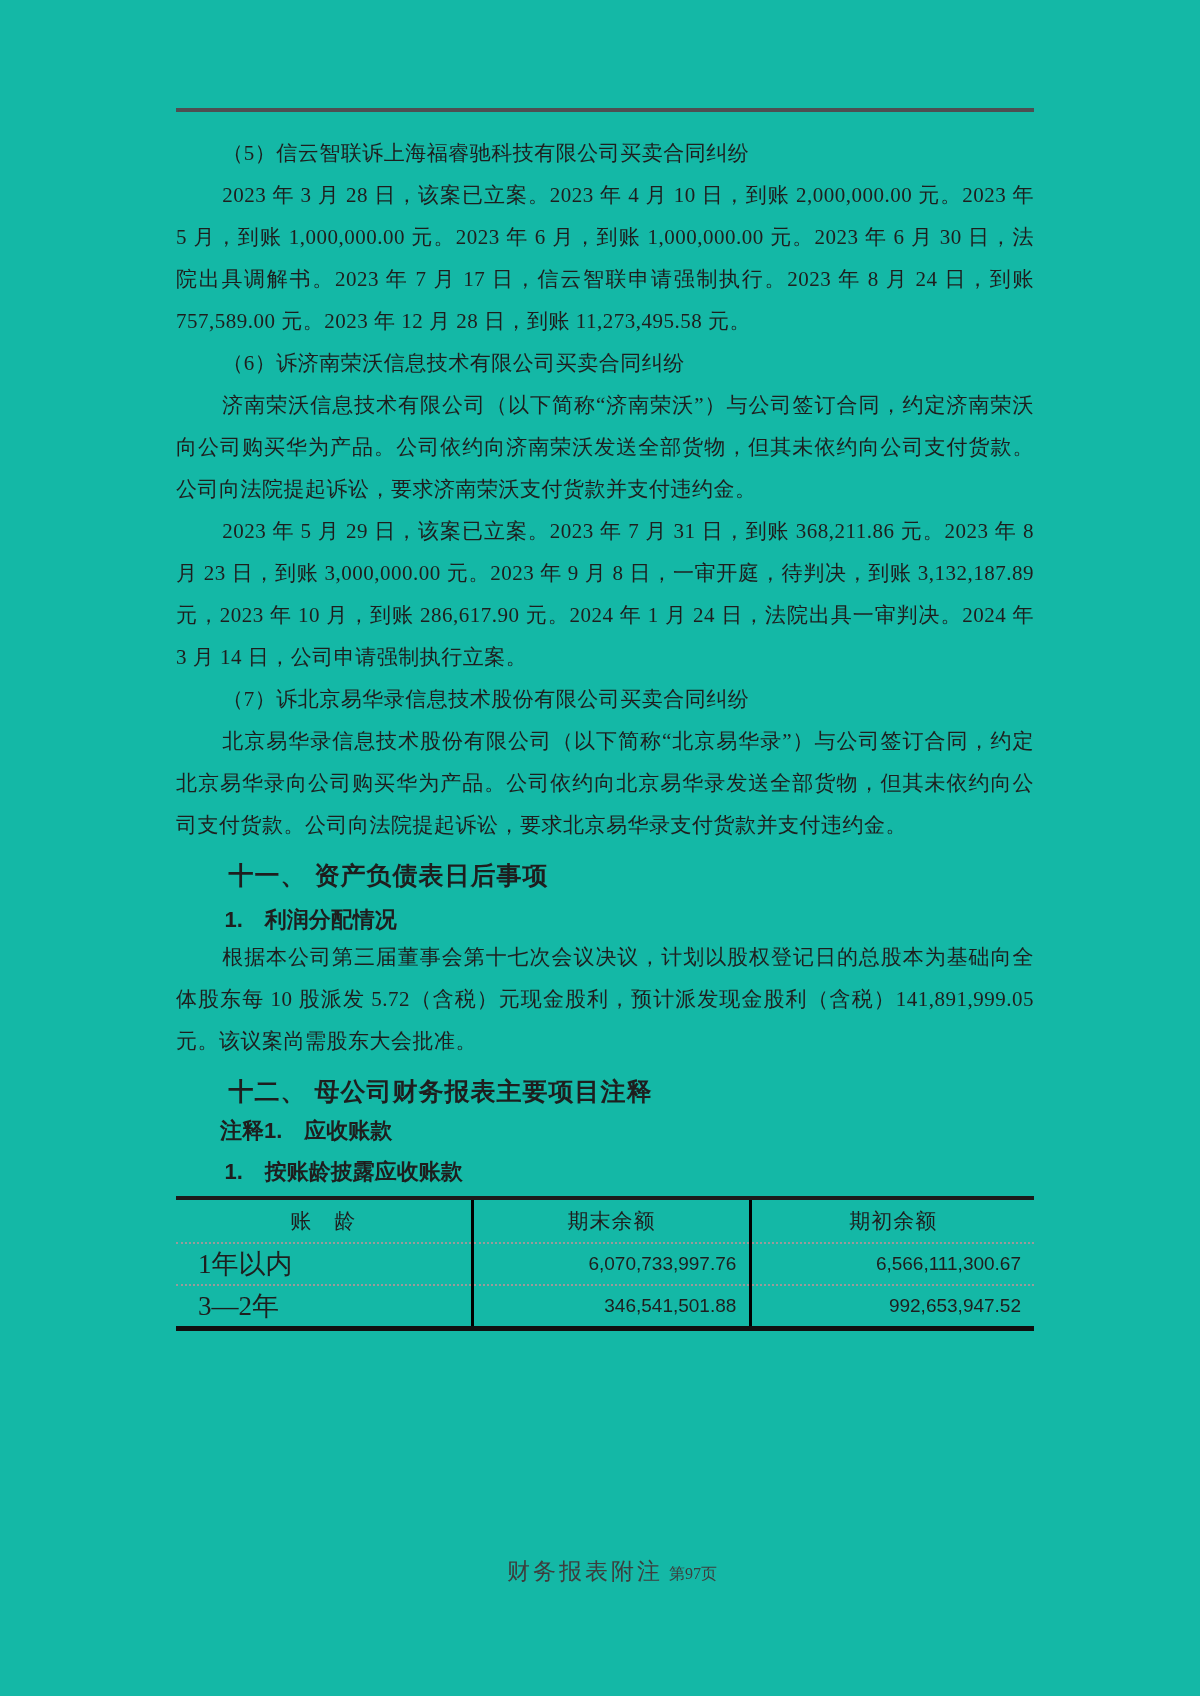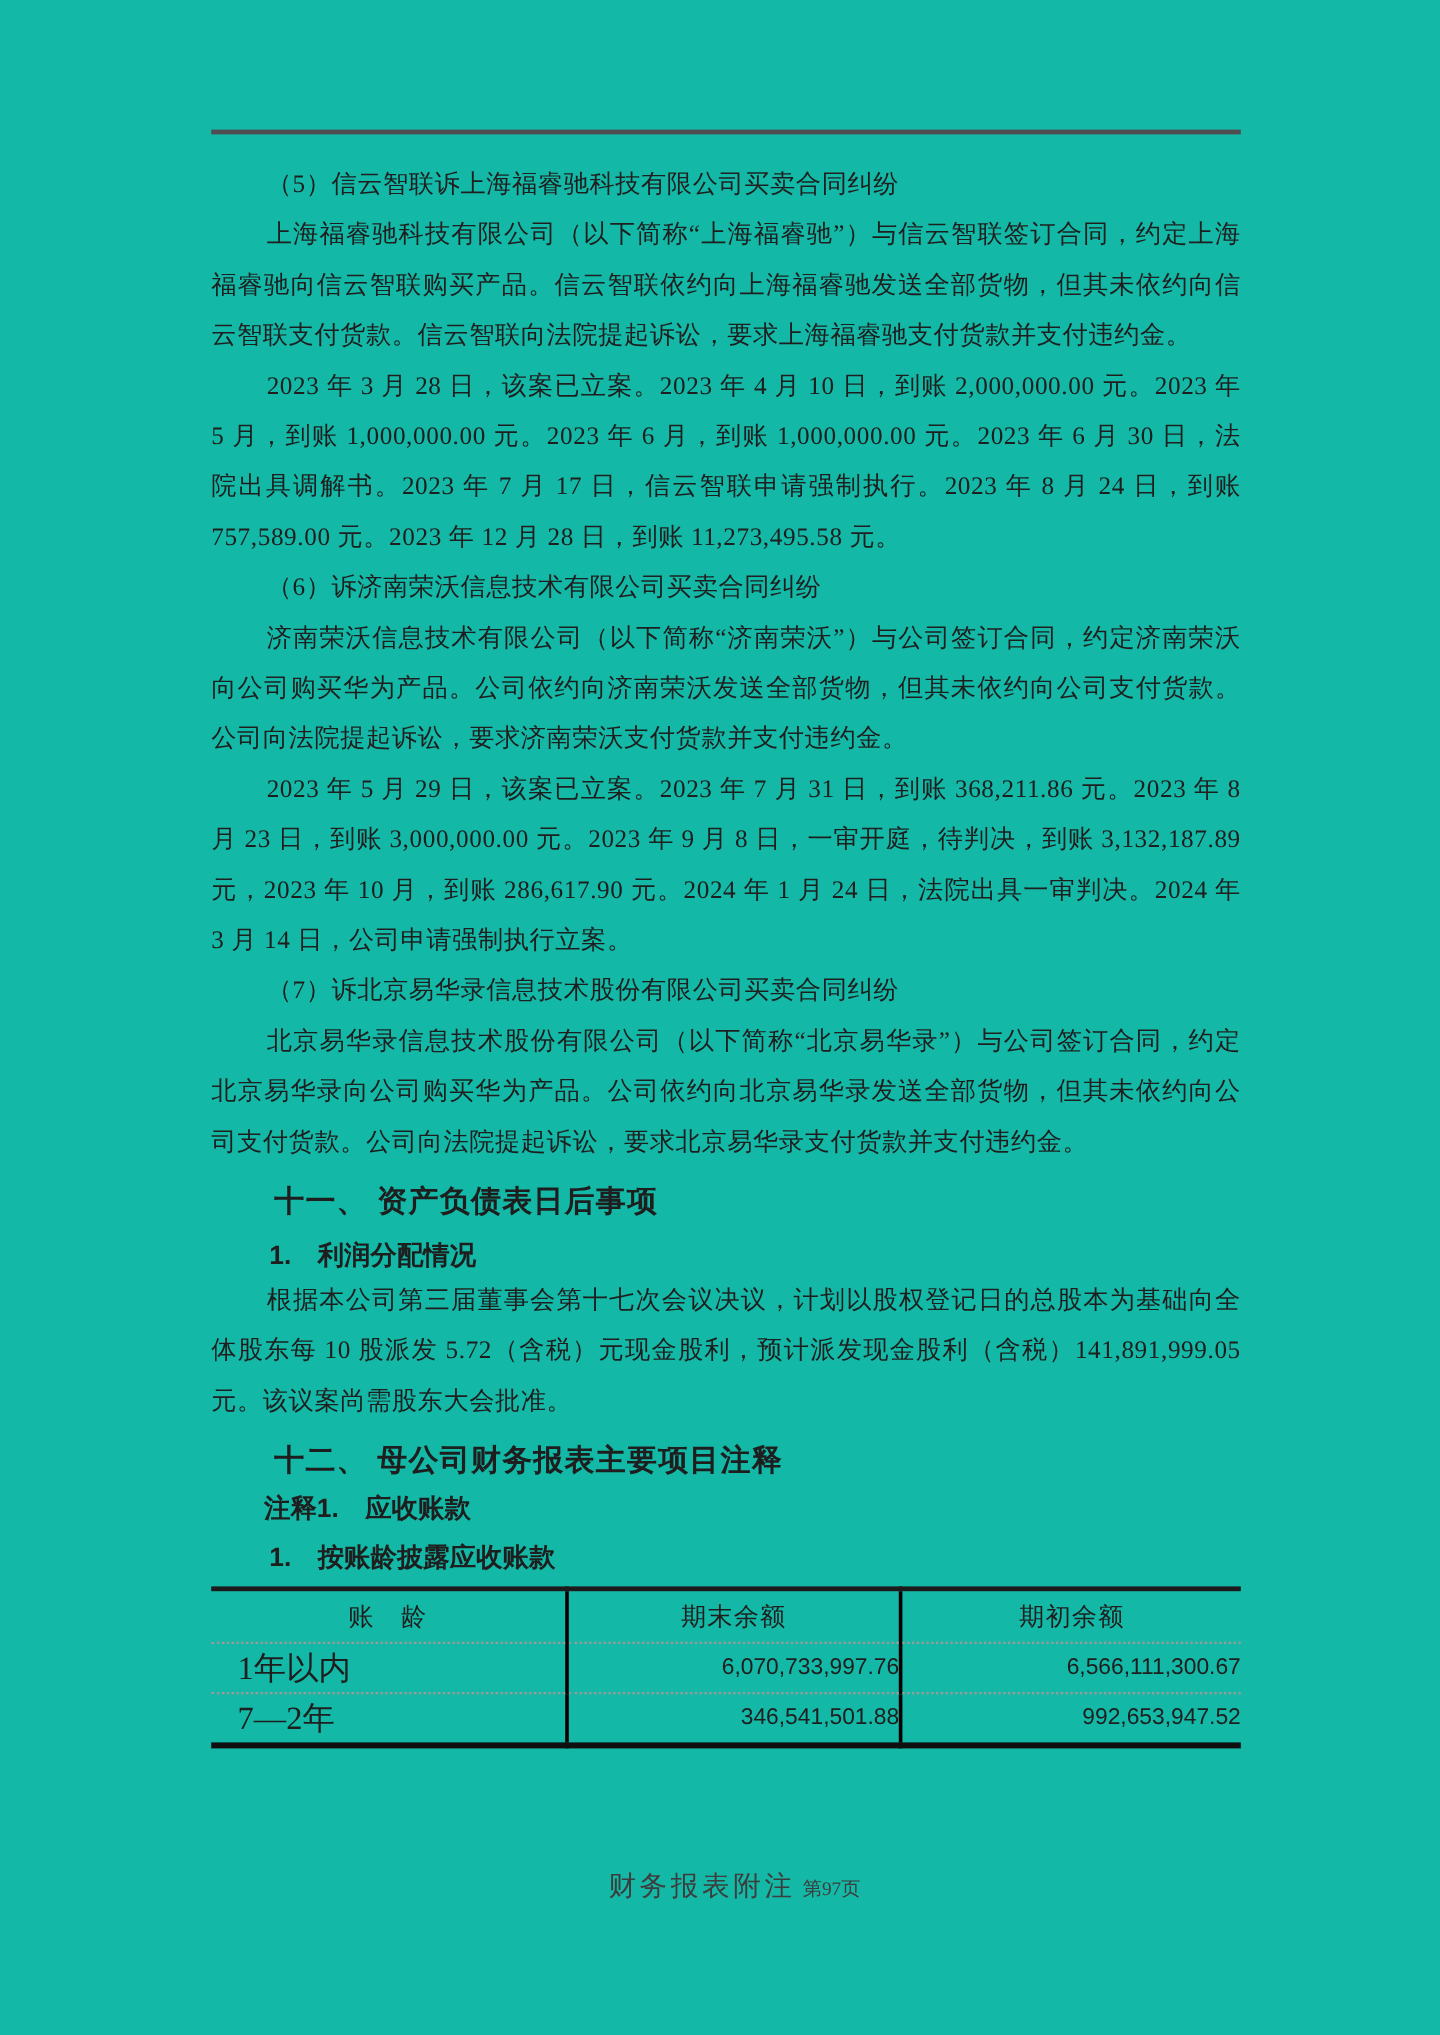--- a/index.html
+++ b/index.html
@@ -73,21 +73,21 @@
   .aging-table td {
     height: 38px;
     vertical-align: middle;
     font-size: 27px;
   }
   .aging-table tbody tr { border-top: 2px dotted #9a9a9a; }
   .aging-table td + td, .aging-table th + th { border-left: 3px solid #000000; }
   td.cell-label { text-align: left; padding-left: 22px; }
   td.cell-num {
     text-align: right;
-    padding-right: 0;
+    padding-right: 13px;
     font-family: "Liberation Sans", "DejaVu Sans", sans-serif;
     font-size: 19px;
   }
   .footer {
     position: absolute;
     left: 12px;
     top: 1556px;
     width: 100%;
     text-align: center;
     color: #3d3d3d;
@@ -103,21 +103,20 @@
 </style>
 </head>
 <body>
 
 <div class="page">
   <div class="content">
 
     <div class="top-rule"></div>
 
     <p class="case-heading">（5）信云智联诉上海福睿驰科技有限公司买卖合同纠纷</p>
-    <p class="para">上海福睿驰科技有限公司（以下简称“上海福睿驰”）与信云智联签订合同，约定上海福睿驰向信云智联购买产品。信云智联依约向上海福睿驰发送全部货物，但其未依约向信云智联支付货款。信云智联向法院提起诉讼，要求上海福睿驰支付货款并支付违约金。</p>
     <p class="para">2023 年 3 月 28 日，该案已立案。2023 年 4 月 10 日，到账 2,000,000.00 元。2023 年 5 月，到账 1,000,000.00 元。2023 年 6 月，到账 1,000,000.00 元。2023 年 6 月 30 日，法院出具调解书。2023 年 7 月 17 日，信云智联申请强制执行。2023 年 8 月 24 日，到账 757,589.00 元。2023 年 12 月 28 日，到账 11,273,495.58 元。</p>
 
     <p class="case-heading">（6）诉济南荣沃信息技术有限公司买卖合同纠纷</p>
     <p class="para">济南荣沃信息技术有限公司（以下简称“济南荣沃”）与公司签订合同，约定济南荣沃向公司购买华为产品。公司依约向济南荣沃发送全部货物，但其未依约向公司支付货款。公司向法院提起诉讼，要求济南荣沃支付货款并支付违约金。</p>
     <p class="para">2023 年 5 月 29 日，该案已立案。2023 年 7 月 31 日，到账 368,211.86 元。2023 年 8 月 23 日，到账 3,000,000.00 元。2023 年 9 月 8 日，一审开庭，待判决，到账 3,132,187.89 元，2023 年 10 月，到账 286,617.90 元。2024 年 1 月 24 日，法院出具一审判决。2024 年 3 月 14 日，公司申请强制执行立案。</p>
 
     <p class="case-heading">（7）诉北京易华录信息技术股份有限公司买卖合同纠纷</p>
     <p class="para">北京易华录信息技术股份有限公司（以下简称“北京易华录”）与公司签订合同，约定北京易华录向公司购买华为产品。公司依约向北京易华录发送全部货物，但其未依约向公司支付货款。公司向法院提起诉讼，要求北京易华录支付货款并支付违约金。</p>
 
     <h2 class="h-major">十一、 资产负债表日后事项</h2>
@@ -141,21 +140,21 @@
           <th>期初余额</th>
         </tr>
       </thead>
       <tbody>
         <tr>
           <td class="cell-label">1年以内</td>
           <td class="cell-num">6,070,733,997.76</td>
           <td class="cell-num">6,566,111,300.67</td>
         </tr>
         <tr>
-          <td class="cell-label">7—2年</td>
+          <td class="cell-label">3—2年</td>
           <td class="cell-num">346,541,501.88</td>
           <td class="cell-num">992,653,947.52</td>
         </tr>
       </tbody>
     </table>
 
   </div>
 
   <div class="footer">
     <span class="footer-title">财务报表附注</span><span class="footer-page">第97页</span>

